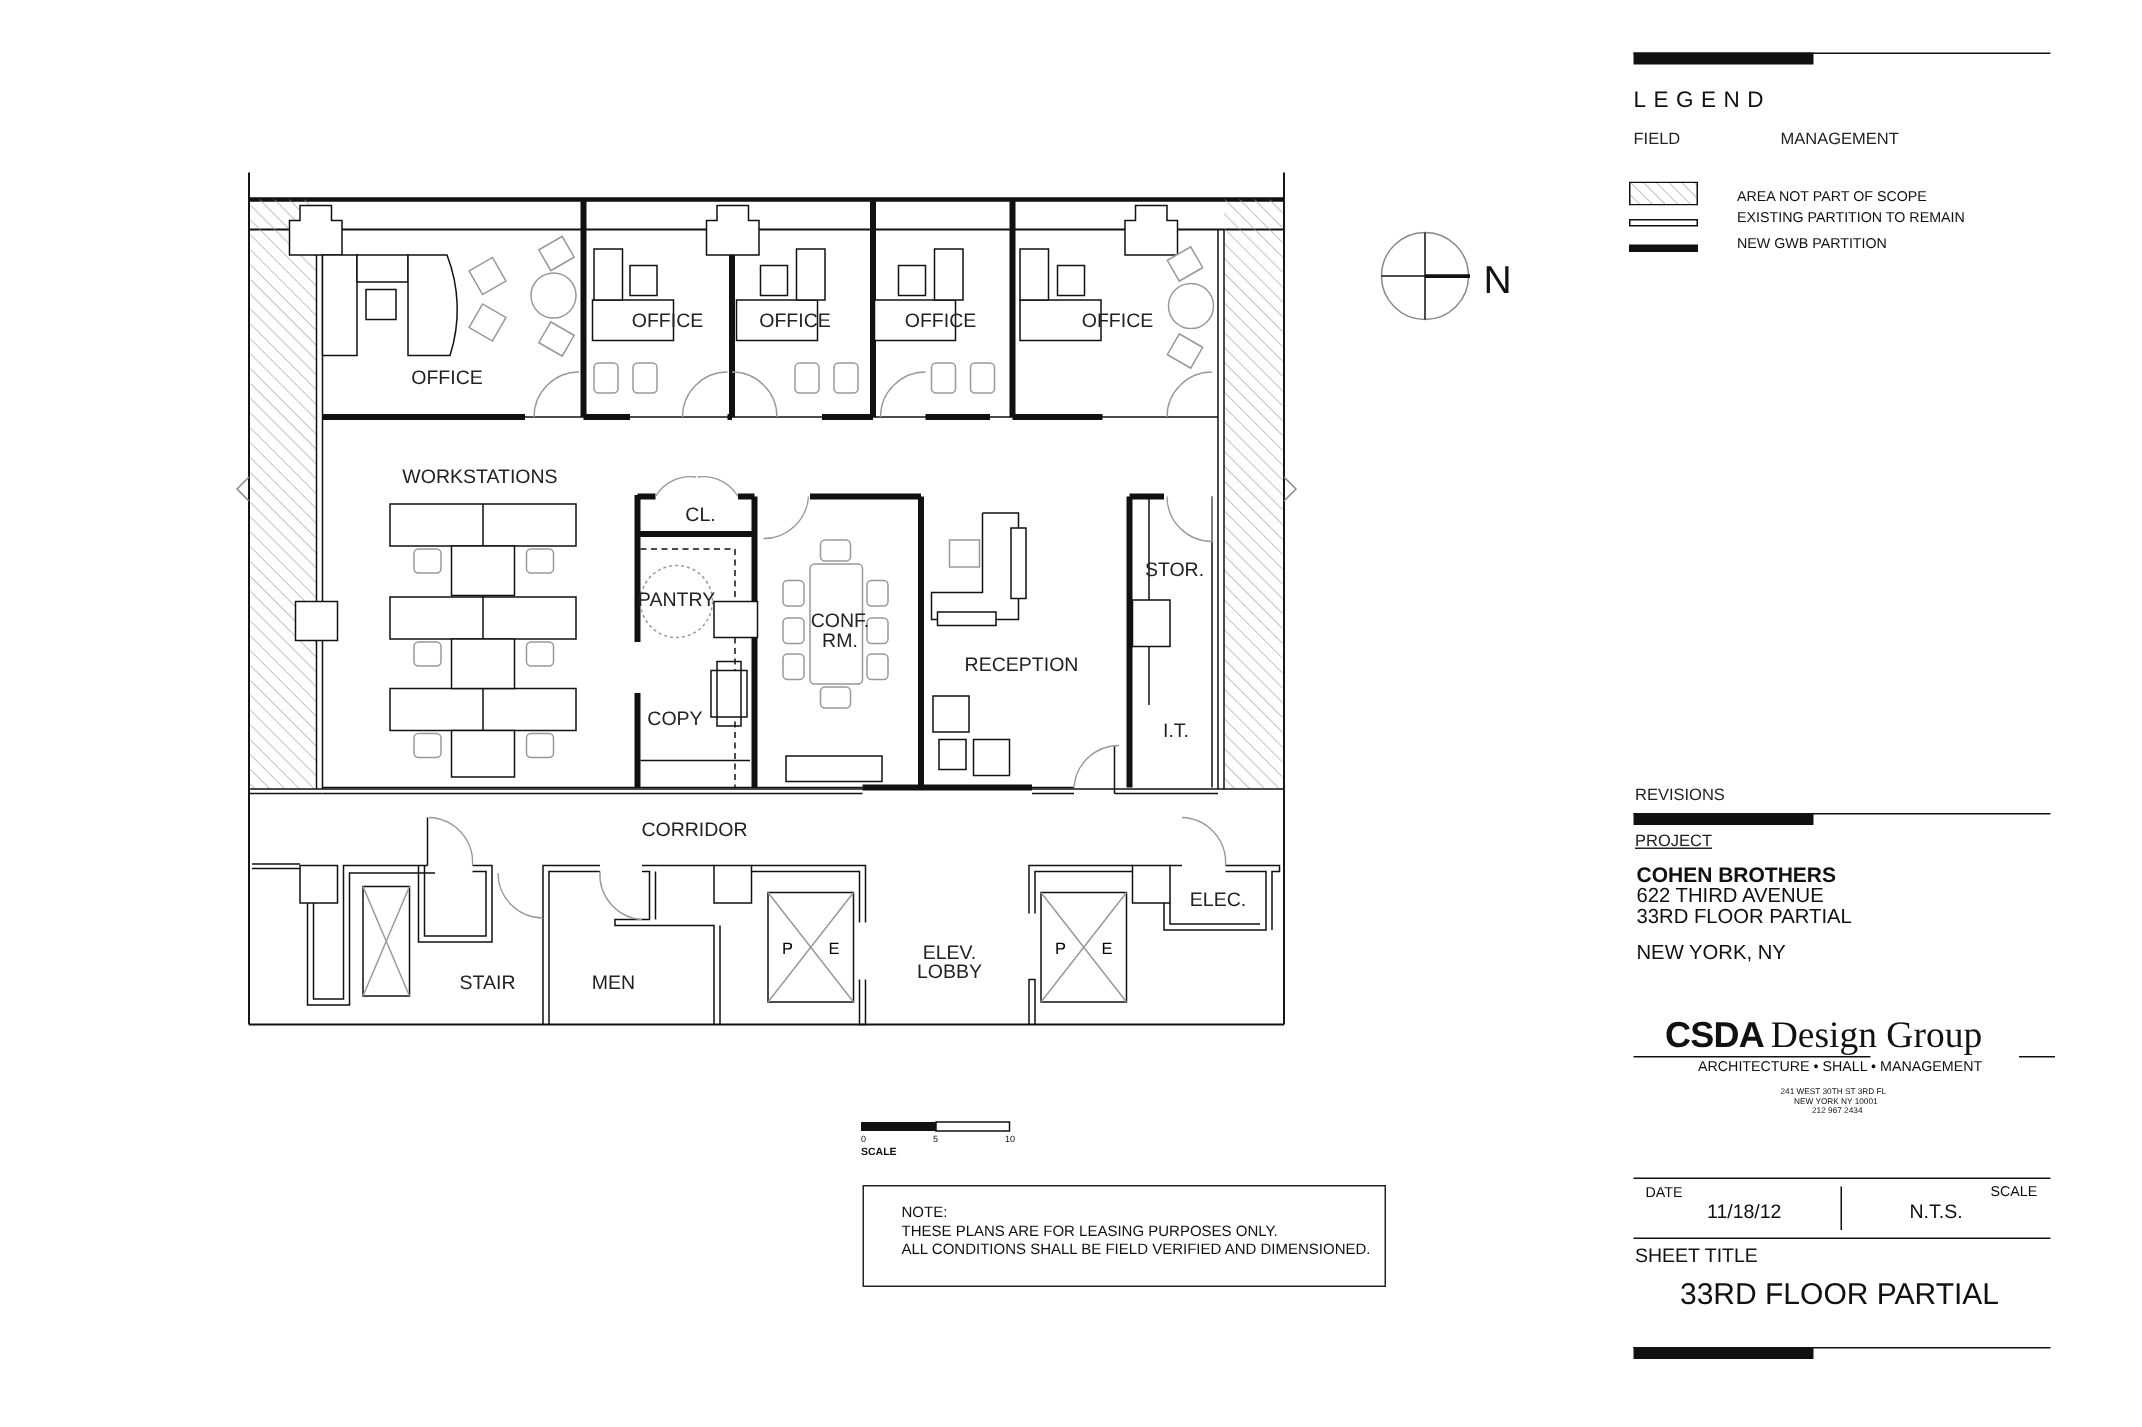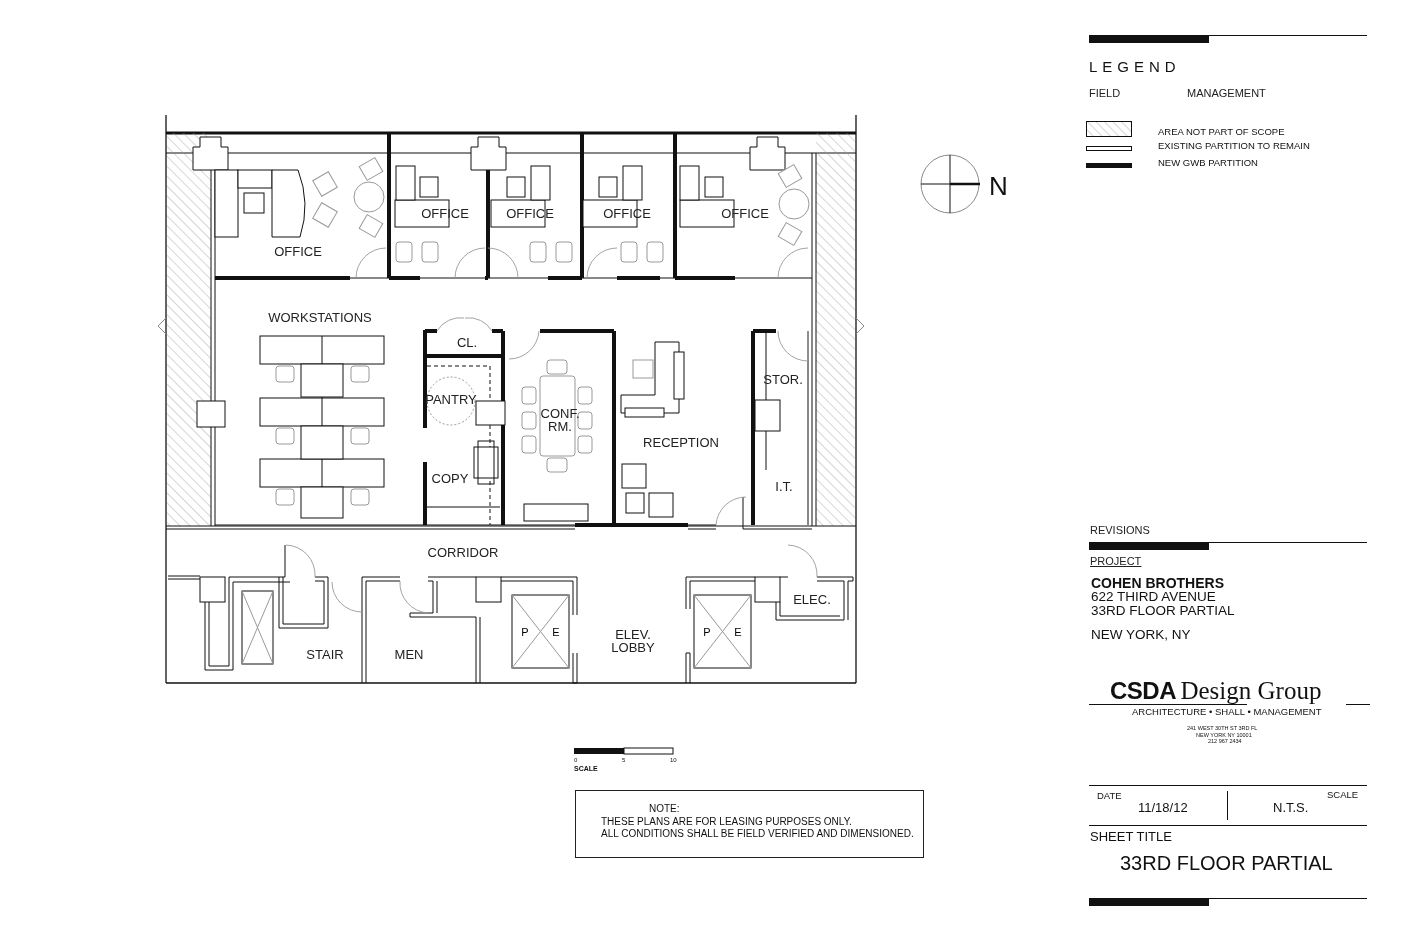--- a/index.html
+++ b/index.html
@@ -277,21 +277,21 @@
     <rect x="624" y="748" width="49" height="6" fill="#fff" stroke="#111" stroke-width="1"></rect>
   </g>
 </svg>
 
 <div class="abs" style="left:574px;top:757px;font-size:6px;">0</div>
 <div class="abs" style="left:622px;top:757px;font-size:6px;">5</div>
 <div class="abs" style="left:670px;top:757px;font-size:6px;">10</div>
 <div class="abs" style="left:574px;top:765px;font-size:7px;font-weight:bold;">SCALE</div>
 
 <div class="abs note-box">
-  <div class="abs" style="left:25px;top:12px;font-size:10px;margin-left:48px;">NOTE:</div>
+  <div class="abs" style="left:25px;top:12px;font-size:10px;">NOTE:</div>
   <div class="abs" style="left:25px;top:25px;font-size:10px;white-space:nowrap;">THESE PLANS ARE FOR LEASING PURPOSES ONLY.</div>
   <div class="abs" style="left:25px;top:37px;font-size:10px;white-space:nowrap;">ALL CONDITIONS SHALL BE FIELD VERIFIED AND DIMENSIONED.</div>
 </div>
 
 <div class="abs" style="left:1080px;top:0;width:348px;height:951px;">
 
   <div class="abs" style="left:9px;top:35px;width:278px;height:1px;background:#111;"></div>
   <div class="abs" style="left:9px;top:35px;width:120px;height:8px;background:#111;"></div>
 </div>
 

